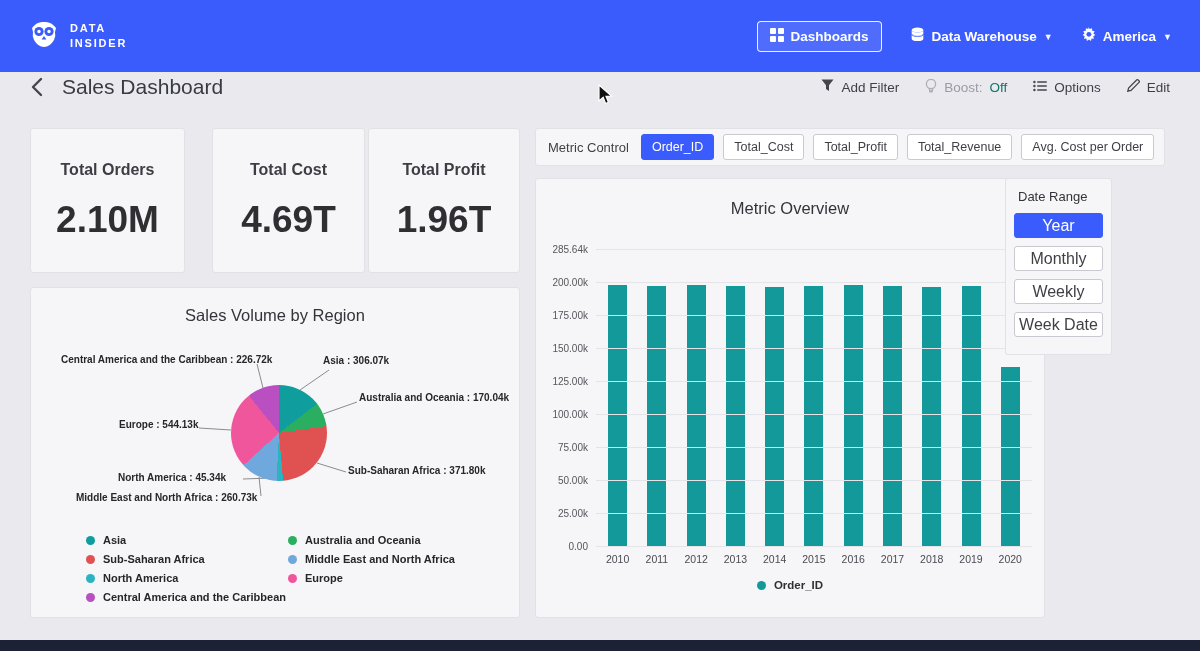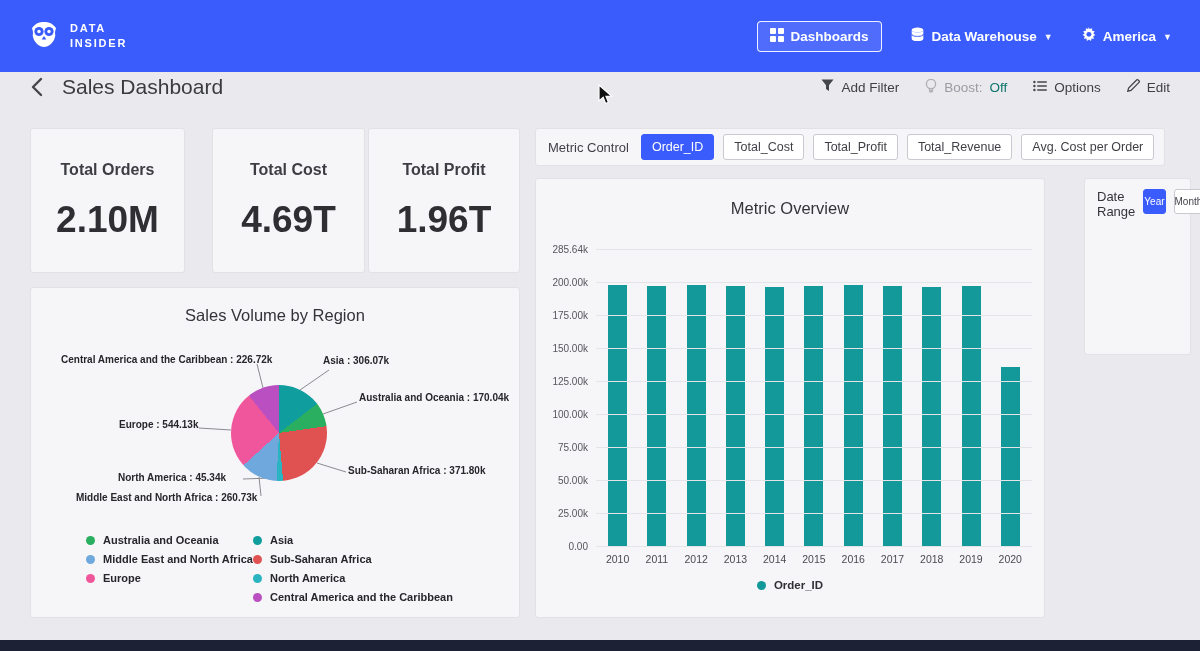--- a/index.html
+++ b/index.html
@@ -47,23 +47,23 @@
   .bar-grid { position:absolute; left:60px; right:12px; top:70px; height:297px; }
   .gridline { position:absolute; left:0; right:0; height:1px; background:#e4e4e9; }
   .bars-row { position:absolute; inset:0; display:flex; align-items:flex-end; justify-content:space-around; padding:0 2px; }
   .bar-col { position:relative; width:20px; height:100%; display:flex; align-items:flex-end; justify-content:center; }
   .bar { width:19px; }
   .bar-xlabel { position:absolute; top:100%; margin-top:7px; left:50%; transform:translateX(-50%); font-size:10.5px; color:#4a4a52; }
   .bar-legend { position:absolute; bottom:26px; left:0; right:0; display:flex; justify-content:center; align-items:center; gap:8px; font-size:11.5px; font-weight:bold; color:#2f2f35; }
   .dot { width:9px; height:9px; border-radius:50%; flex:0 0 auto; }
 
   
-  .date-panel { left:1084px; top:178px; width:107px; height:177px; padding:10px 8px; display:flex; flex-direction:row; gap:8px; }
+  .date-panel { left:1005px; top:178px; width:107px; height:177px; padding:10px 8px; display:flex; flex-direction:column; gap:8px; }
   .date-label { font-size:13px; color:#33333a; margin:0 0 1px 4px; }
-  .date-btn { height:25px; border:1px solid #c9c9d1; background:#fff; border-radius:3px; font-size:10px; color:#3f3f46; display:flex; align-items:center; justify-content:center; cursor:pointer; }
+  .date-btn { height:25px; border:1px solid #c9c9d1; background:#fff; border-radius:3px; font-size:16px; color:#3f3f46; display:flex; align-items:center; justify-content:center; cursor:pointer; }
   .date-btn.active { background:#3b5cfd; border-color:#3b5cfd; color:#fff; }
 
   
   .pie-card { left:30px; top:287px; width:490px; height:331px; }
   .pie-area { position:absolute; left:0; top:40px; right:0; height:205px; }
   .pie { position:absolute; left:200px; top:57px; width:96px; height:96px; border-radius:50%; cursor:pointer; }
   .callout { position:absolute; font-size:10px; font-weight:bold; color:#26262b; white-space:nowrap; }
   .callout-lines { position:absolute; inset:0; pointer-events:none; }
   .pie-legend { position:absolute; left:55px; bottom:14px; display:flex; }
   .legend-col { display:flex; flex-direction:column; gap:7px; }
@@ -307,50 +307,50 @@
       <div class="pie" style="background: conic-gradient(rgb(15, 157, 157) 0deg, rgb(15, 157, 157) 52.54deg, rgb(42, 174, 95) 52.54deg, rgb(42, 174, 95) 81.73deg, rgb(224, 82, 82) 81.73deg, rgb(224, 82, 82) 175.14deg, rgb(42, 179, 192) 175.14deg, rgb(42, 179, 192) 182.92deg, rgb(111, 168, 220) 182.92deg, rgb(111, 168, 220) 227.68deg, rgb(240, 86, 155) 227.68deg, rgb(240, 86, 155) 321.08deg, rgb(185, 79, 193) 321.08deg, rgb(185, 79, 193) 360deg);"></div>
       <div class="callout" style="left:30px; top:26px;">Central America and the Caribbean : 226.72k</div>
       <div class="callout" style="left:292px; top:27px;">Asia : 306.07k</div>
       <div class="callout" style="left:328px; top:64px;">Australia and Oceania : 170.04k</div>
       <div class="callout" style="left:88px; top:91px;">Europe : 544.13k</div>
       <div class="callout" style="left:317px; top:137px;">Sub-Saharan Africa : 371.80k</div>
       <div class="callout" style="left:87px; top:144px;">North America : 45.34k</div>
       <div class="callout" style="left:45px; top:164px;">Middle East and North Africa : 260.73k</div>
     </div>
     <div class="pie-legend">
+      <div class="legend-col first">
+        <div class="legend-item">
+          <span class="dot" style="background: rgb(15, 157, 157);"></span>
+          <span>Asia</span>
+        </div>
+        <div class="legend-item">
+          <span class="dot" style="background: rgb(224, 82, 82);"></span>
+          <span>Sub-Saharan Africa</span>
+        </div>
+        <div class="legend-item">
+          <span class="dot" style="background: rgb(42, 179, 192);"></span>
+          <span>North America</span>
+        </div>
+        <div class="legend-item">
+          <span class="dot" style="background: rgb(185, 79, 193);"></span>
+          <span>Central America and the Caribbean</span>
+        </div>
+      </div>
       <div class="legend-col">
         <div class="legend-item">
           <span class="dot" style="background: rgb(42, 174, 95);"></span>
           <span>Australia and Oceania</span>
         </div>
         <div class="legend-item">
           <span class="dot" style="background: rgb(111, 168, 220);"></span>
           <span>Middle East and North Africa</span>
         </div>
         <div class="legend-item">
           <span class="dot" style="background: rgb(240, 86, 155);"></span>
           <span>Europe</span>
-        </div>
-      </div>
-      <div class="legend-col first">
-        <div class="legend-item">
-          <span class="dot" style="background: rgb(15, 157, 157);"></span>
-          <span>Asia</span>
-        </div>
-        <div class="legend-item">
-          <span class="dot" style="background: rgb(224, 82, 82);"></span>
-          <span>Sub-Saharan Africa</span>
-        </div>
-        <div class="legend-item">
-          <span class="dot" style="background: rgb(42, 179, 192);"></span>
-          <span>North America</span>
-        </div>
-        <div class="legend-item">
-          <span class="dot" style="background: rgb(185, 79, 193);"></span>
-          <span>Central America and the Caribbean</span>
         </div>
       </div>
     </div>
   </div>
 
   <div class="footer-strip"></div>
 
   <span class="cursor">
     <svg width="16" height="22" viewBox="0 0 16 22">
         <path d="M1 1 L1 17 L5.2 13.3 L7.6 19.5 L10.4 18.3 L8 12.3 L13.5 12 Z" fill="#111" stroke="#fff" stroke-width="1.2"></path>

